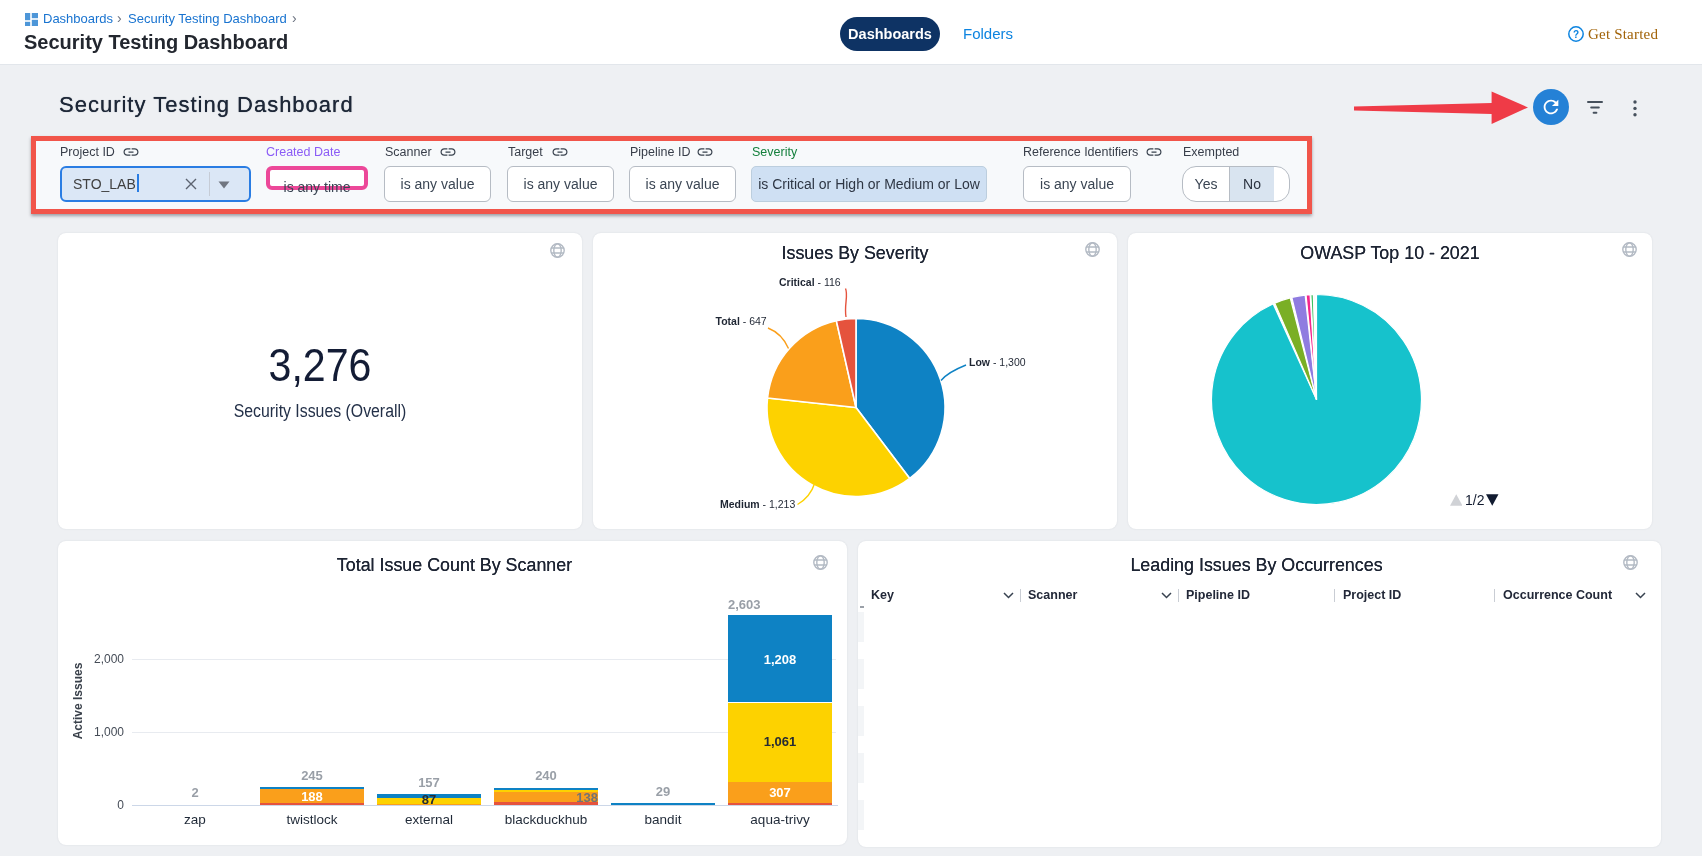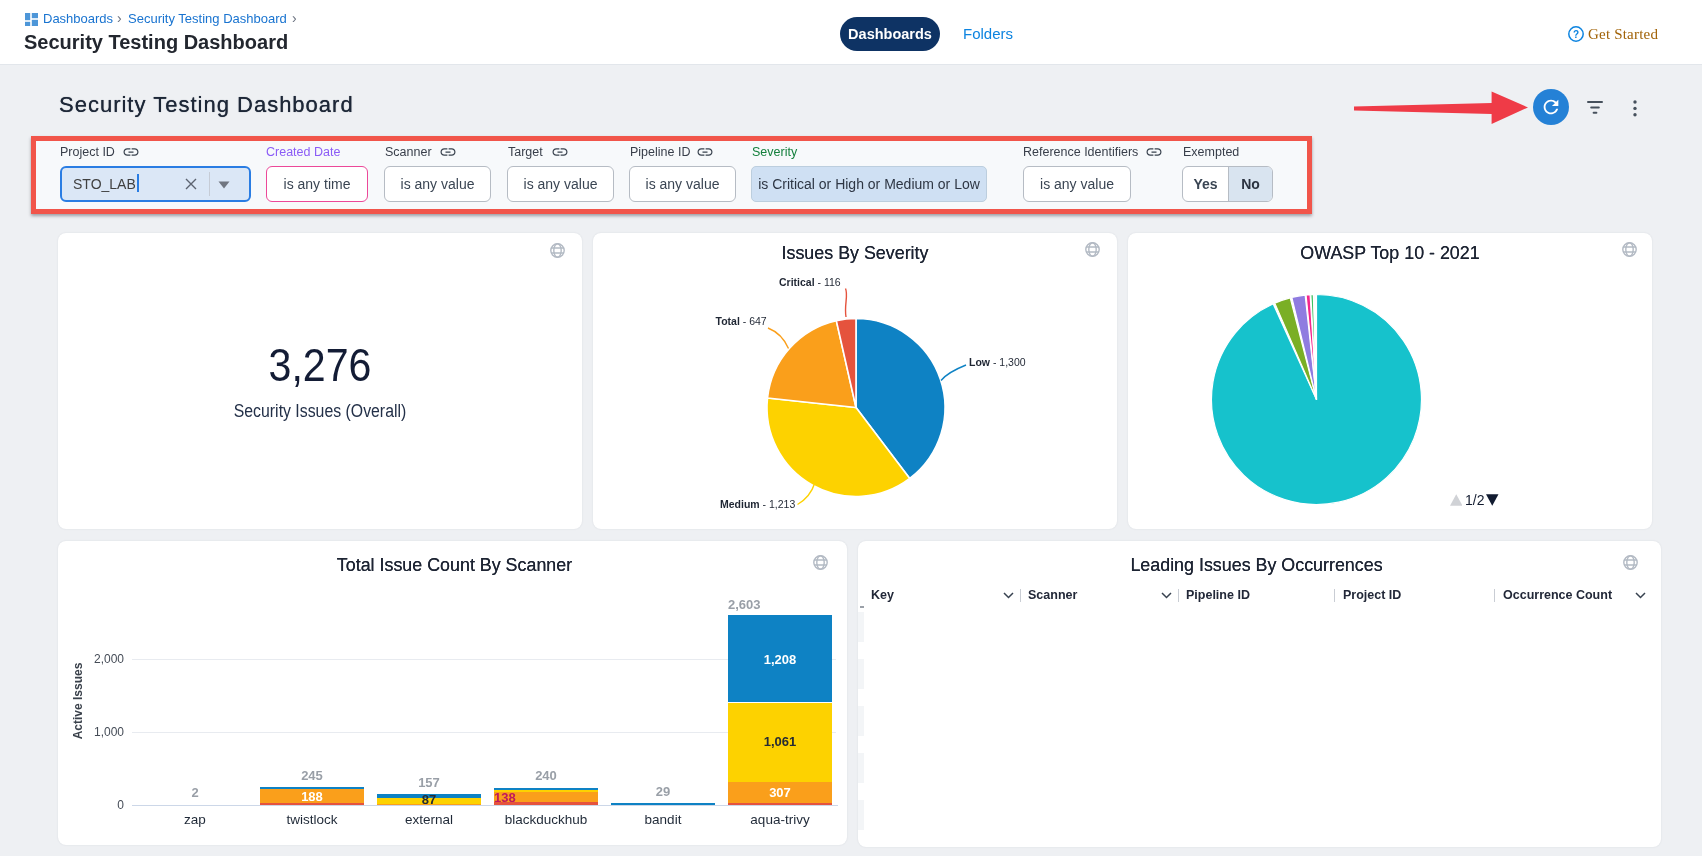--- a/index.html
+++ b/index.html
@@ -87,28 +87,28 @@
 <div class="abs" style="left:73px;top:176px;font-size:14px;color:#404040;">STO_LAB</div>
 <div class="abs" style="left:137px;top:174px;width:1.6px;height:18px;background:#2a7de3;"></div>
 <svg class="abs" style="left:184px;top:177px;" width="14" height="14" viewBox="0 0 14 14">
     <path d="M2 2 L12 12 M12 2 L2 12" stroke="#5c6370" stroke-width="1.4"></path>
   </svg>
 <div class="abs" style="left:209px;top:172px;width:1px;height:24px;background:#c6ccd6;"></div>
 <svg class="abs" style="left:218px;top:181px;" width="12" height="8" viewBox="0 0 12 8">
     <polygon points="0.5,0.5 11.5,0.5 6,7.5" fill="#707680"></polygon>
   </svg>
 
-<div class="abs fbox" style="left:266px;top:166px;width:102px;height:36px;background:#fff;border:1px solid #ec4899;border-radius:6px;font-size:14px;color:#3a4553;text-align:center;line-height:34px;">is any time</div>
+<div class="abs fbox" style="left:266px;top:166px;width:102px;height:24px;background:#fff;border:4px solid #ec4899;border-radius:6px;font-size:14px;color:#3a4553;text-align:center;line-height:34px;">is any time</div>
 <div class="abs fbox" style="left:384px;top:166px;width:107px;height:36px;background:#fff;border:1px solid #b6bcc4;border-radius:6px;font-size:14px;color:#3a4553;text-align:center;line-height:34px;">is any value</div>
 <div class="abs fbox" style="left:507px;top:166px;width:107px;height:36px;background:#fff;border:1px solid #b6bcc4;border-radius:6px;font-size:14px;color:#3a4553;text-align:center;line-height:34px;">is any value</div>
 <div class="abs fbox" style="left:629px;top:166px;width:107px;height:36px;background:#fff;border:1px solid #b6bcc4;border-radius:6px;font-size:14px;color:#3a4553;text-align:center;line-height:34px;">is any value</div>
 <div class="abs fbox" style="left:751px;top:166px;width:236px;height:36px;background:#cfe0f3;border:1px solid #bccede;border-radius:5px;font-size:14px;color:#2e3644;text-align:center;line-height:34px;">is Critical or High or Medium or Low</div>
 <div class="abs fbox" style="left:1023px;top:166px;width:108px;height:36px;background:#fff;border:1px solid #b6bcc4;border-radius:6px;font-size:14px;color:#3a4553;text-align:center;line-height:34px;">is any value</div>
 
-<div class="abs" style="left:1182px;top:166px;width:91px;height:36px;border:1px solid #b6bcc4;border-radius:6px;background:#fff;overflow:hidden;display:flex;font-weight:bold;">
+<div class="abs" style="left:1182px;top:166px;width:108px;height:36px;border:1px solid #b6bcc4;border-radius:14px;background:#fff;overflow:hidden;display:flex;">
   <div style="width:47px;height:100%;border-right:1px solid #b6bcc4;font-size:14px;color:#3a4553;text-align:center;line-height:34px;">Yes</div>
   <div style="width:44px;height:100%;background:#d9e4f0;font-size:14px;color:#2c3340;text-align:center;line-height:34px;">No</div>
 </div>
 
 <div class="card" style="left:58px;top:233px;width:524px;height:296px;"></div>
 <div class="card" style="left:593px;top:233px;width:524px;height:296px;"></div>
 <div class="card" style="left:1128px;top:233px;width:524px;height:296px;"></div>
 
 <div class="abs" style="left:58px;top:342px;width:524px;text-align:center;font-size:46.5px;color:#131c35;transform:scaleX(0.885);line-height:46.5px;">3,276</div>
 <div class="abs" style="left:58px;top:401px;width:524px;text-align:center;font-size:18px;color:#233048;transform:scaleX(0.88);line-height:21px;">Security Issues (Overall)</div>
@@ -189,21 +189,21 @@
 
 <div class="abs" style="left:143px;top:785px;width:104px;text-align:center;font-size:13px;font-weight:700;color:#999fa7;">2</div>
 <div class="abs" style="left:260px;top:768px;width:104px;text-align:center;font-size:13px;font-weight:700;color:#999fa7;">245</div>
 <div class="abs" style="left:377px;top:775px;width:104px;text-align:center;font-size:13px;font-weight:700;color:#999fa7;">157</div>
 <div class="abs" style="left:494px;top:768px;width:104px;text-align:center;font-size:13px;font-weight:700;color:#999fa7;">240</div>
 <div class="abs" style="left:611px;top:784px;width:104px;text-align:center;font-size:13px;font-weight:700;color:#999fa7;">29</div>
 <div class="abs" style="left:728px;top:597px;width:104px;text-align:left;font-size:13px;font-weight:700;color:#999fa7;">2,603</div>
 
 <div class="abs" style="left:260px;top:789px;width:104px;text-align:center;font-size:13px;font-weight:700;color:#fff;">188</div>
 <div class="abs" style="left:377px;top:792px;width:104px;text-align:center;font-size:13px;font-weight:700;color:#262b33;">87</div>
-<div class="abs" style="left:494px;top:790px;width:104px;text-align:left;font-size:13px;font-weight:700;color:#be185d;">138</div>
+<div class="abs" style="left:494px;top:790px;width:104px;text-align:right;font-size:13px;font-weight:700;color:#737373;">138</div>
 <div class="abs" style="left:728px;top:785px;width:104px;text-align:center;font-size:13px;font-weight:700;color:#fff;">307</div>
 <div class="abs" style="left:728px;top:734px;width:104px;text-align:center;font-size:13px;font-weight:700;color:#262b33;">1,061</div>
 <div class="abs" style="left:728px;top:652px;width:104px;text-align:center;font-size:13px;font-weight:700;color:#fff;">1,208</div>
 
 <div class="abs" style="left:143px;top:812px;width:104px;text-align:center;font-size:13.5px;color:#1f2937;">zap</div>
 <div class="abs" style="left:260px;top:812px;width:104px;text-align:center;font-size:13.5px;color:#1f2937;">twistlock</div>
 <div class="abs" style="left:377px;top:812px;width:104px;text-align:center;font-size:13.5px;color:#1f2937;">external</div>
 <div class="abs" style="left:494px;top:812px;width:104px;text-align:center;font-size:13.5px;color:#1f2937;">blackduckhub</div>
 <div class="abs" style="left:611px;top:812px;width:104px;text-align:center;font-size:13.5px;color:#1f2937;">bandit</div>
 <div class="abs" style="left:728px;top:812px;width:104px;text-align:center;font-size:13.5px;color:#1f2937;">aqua-trivy</div>

